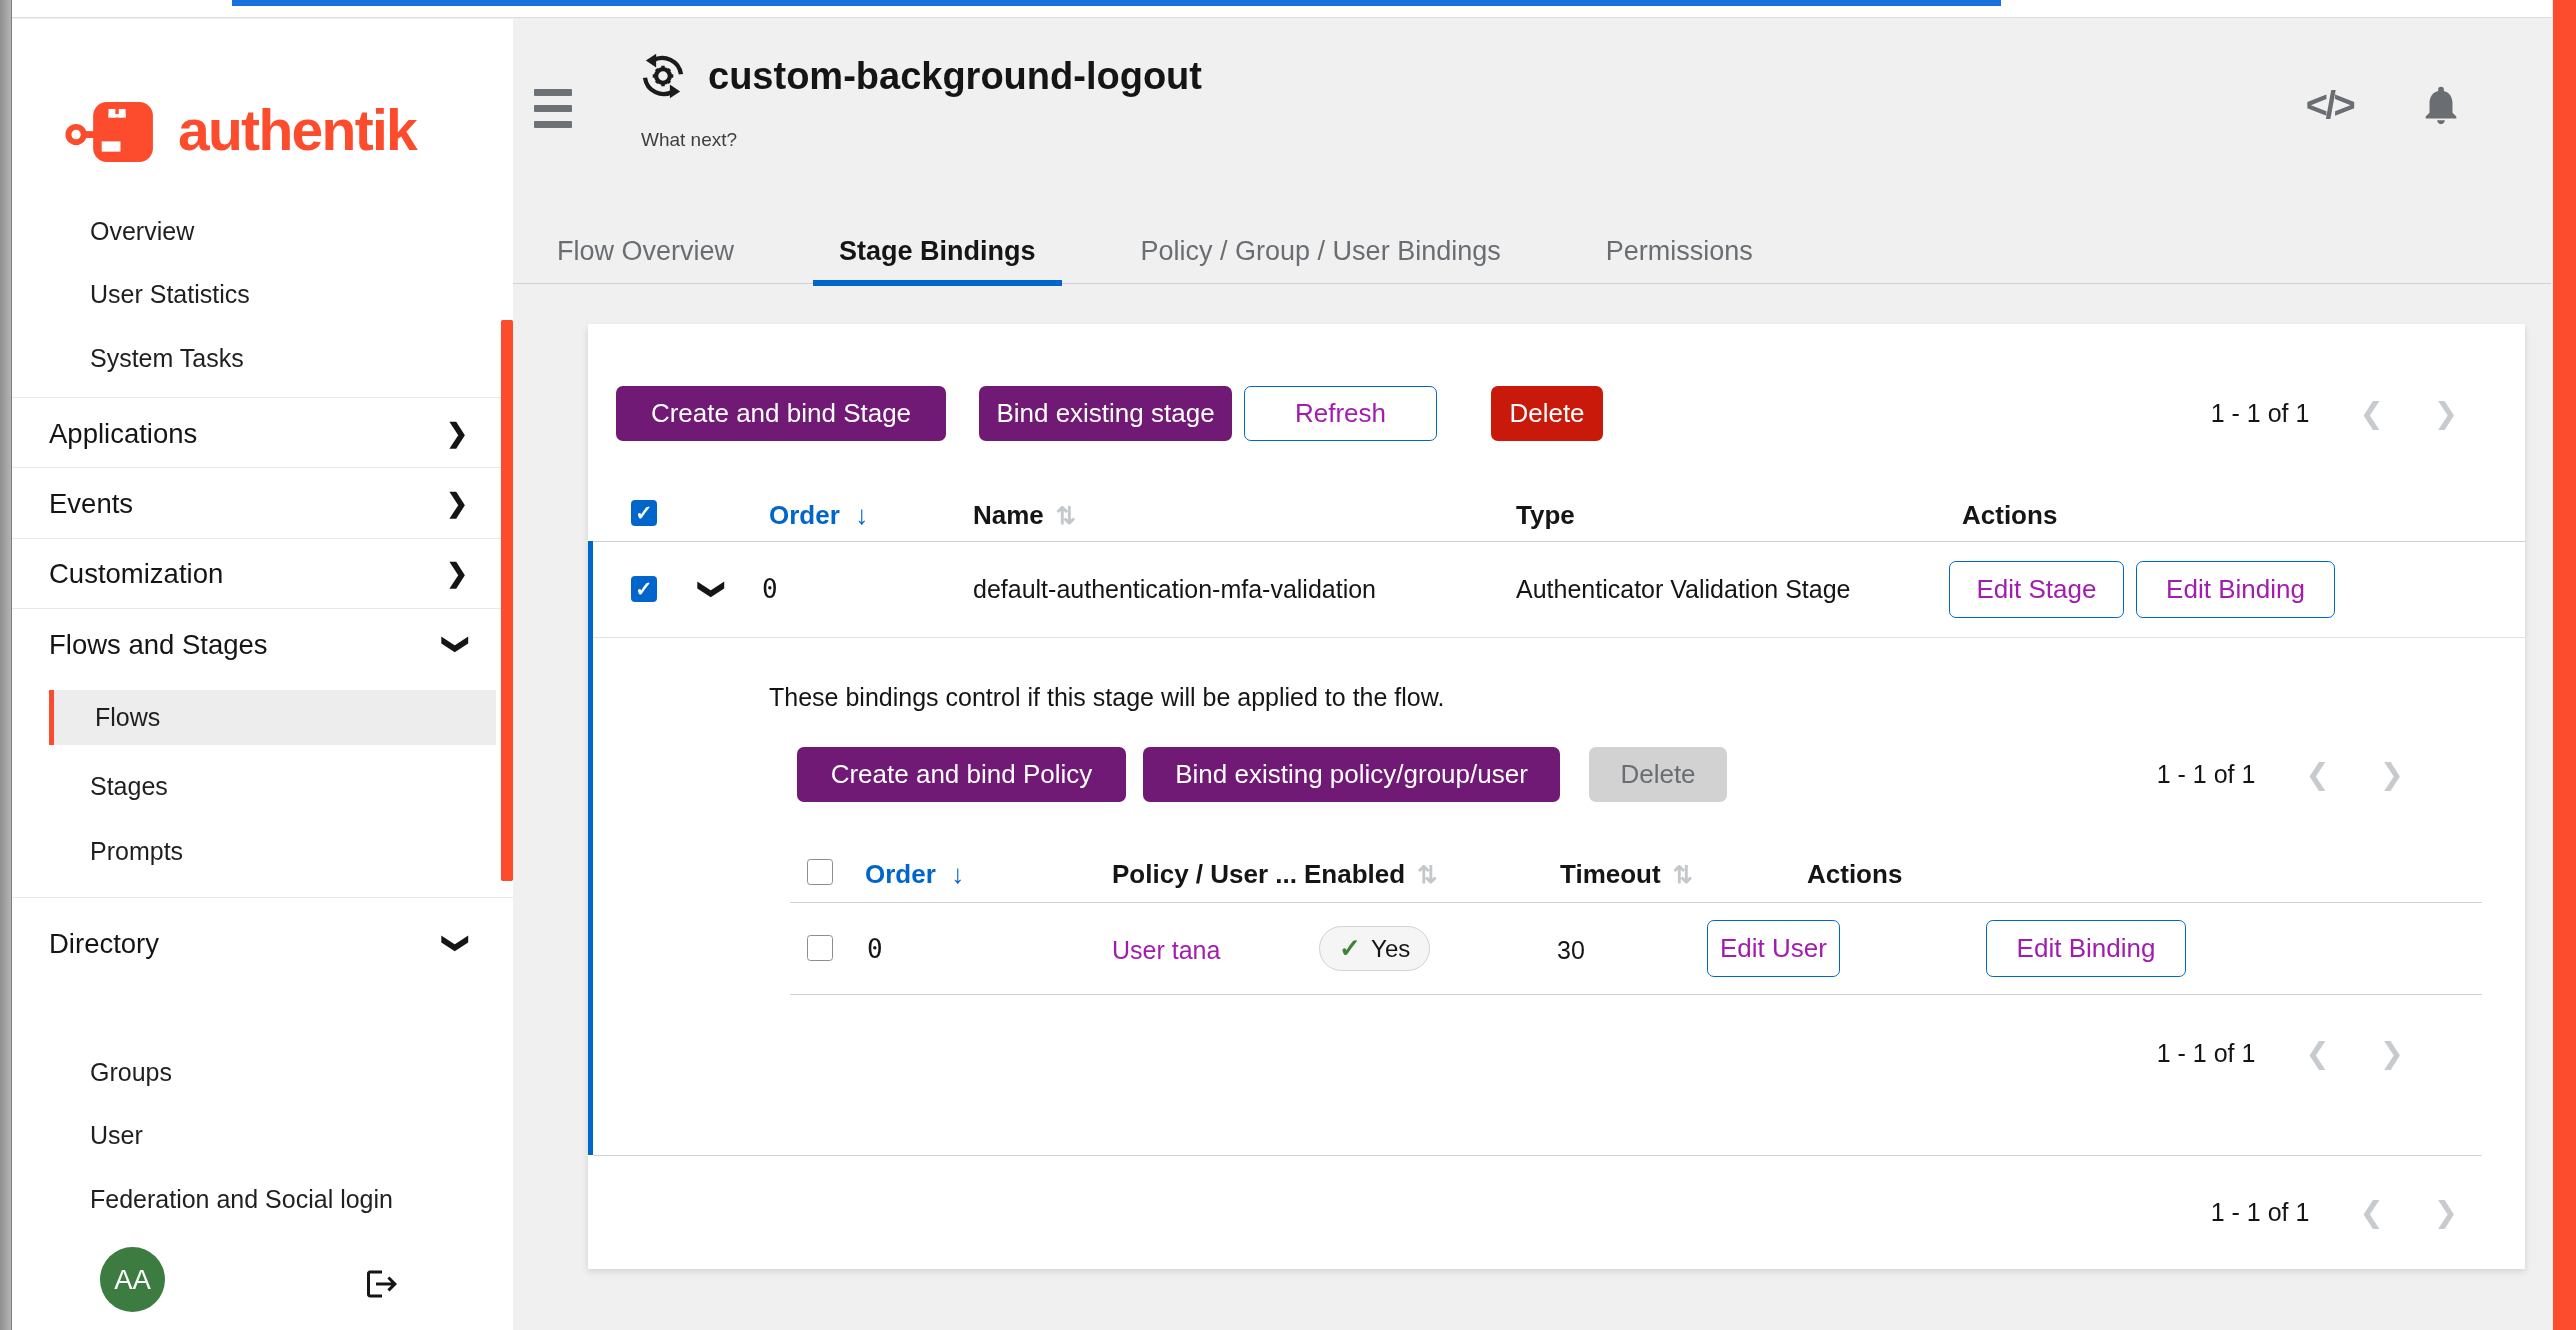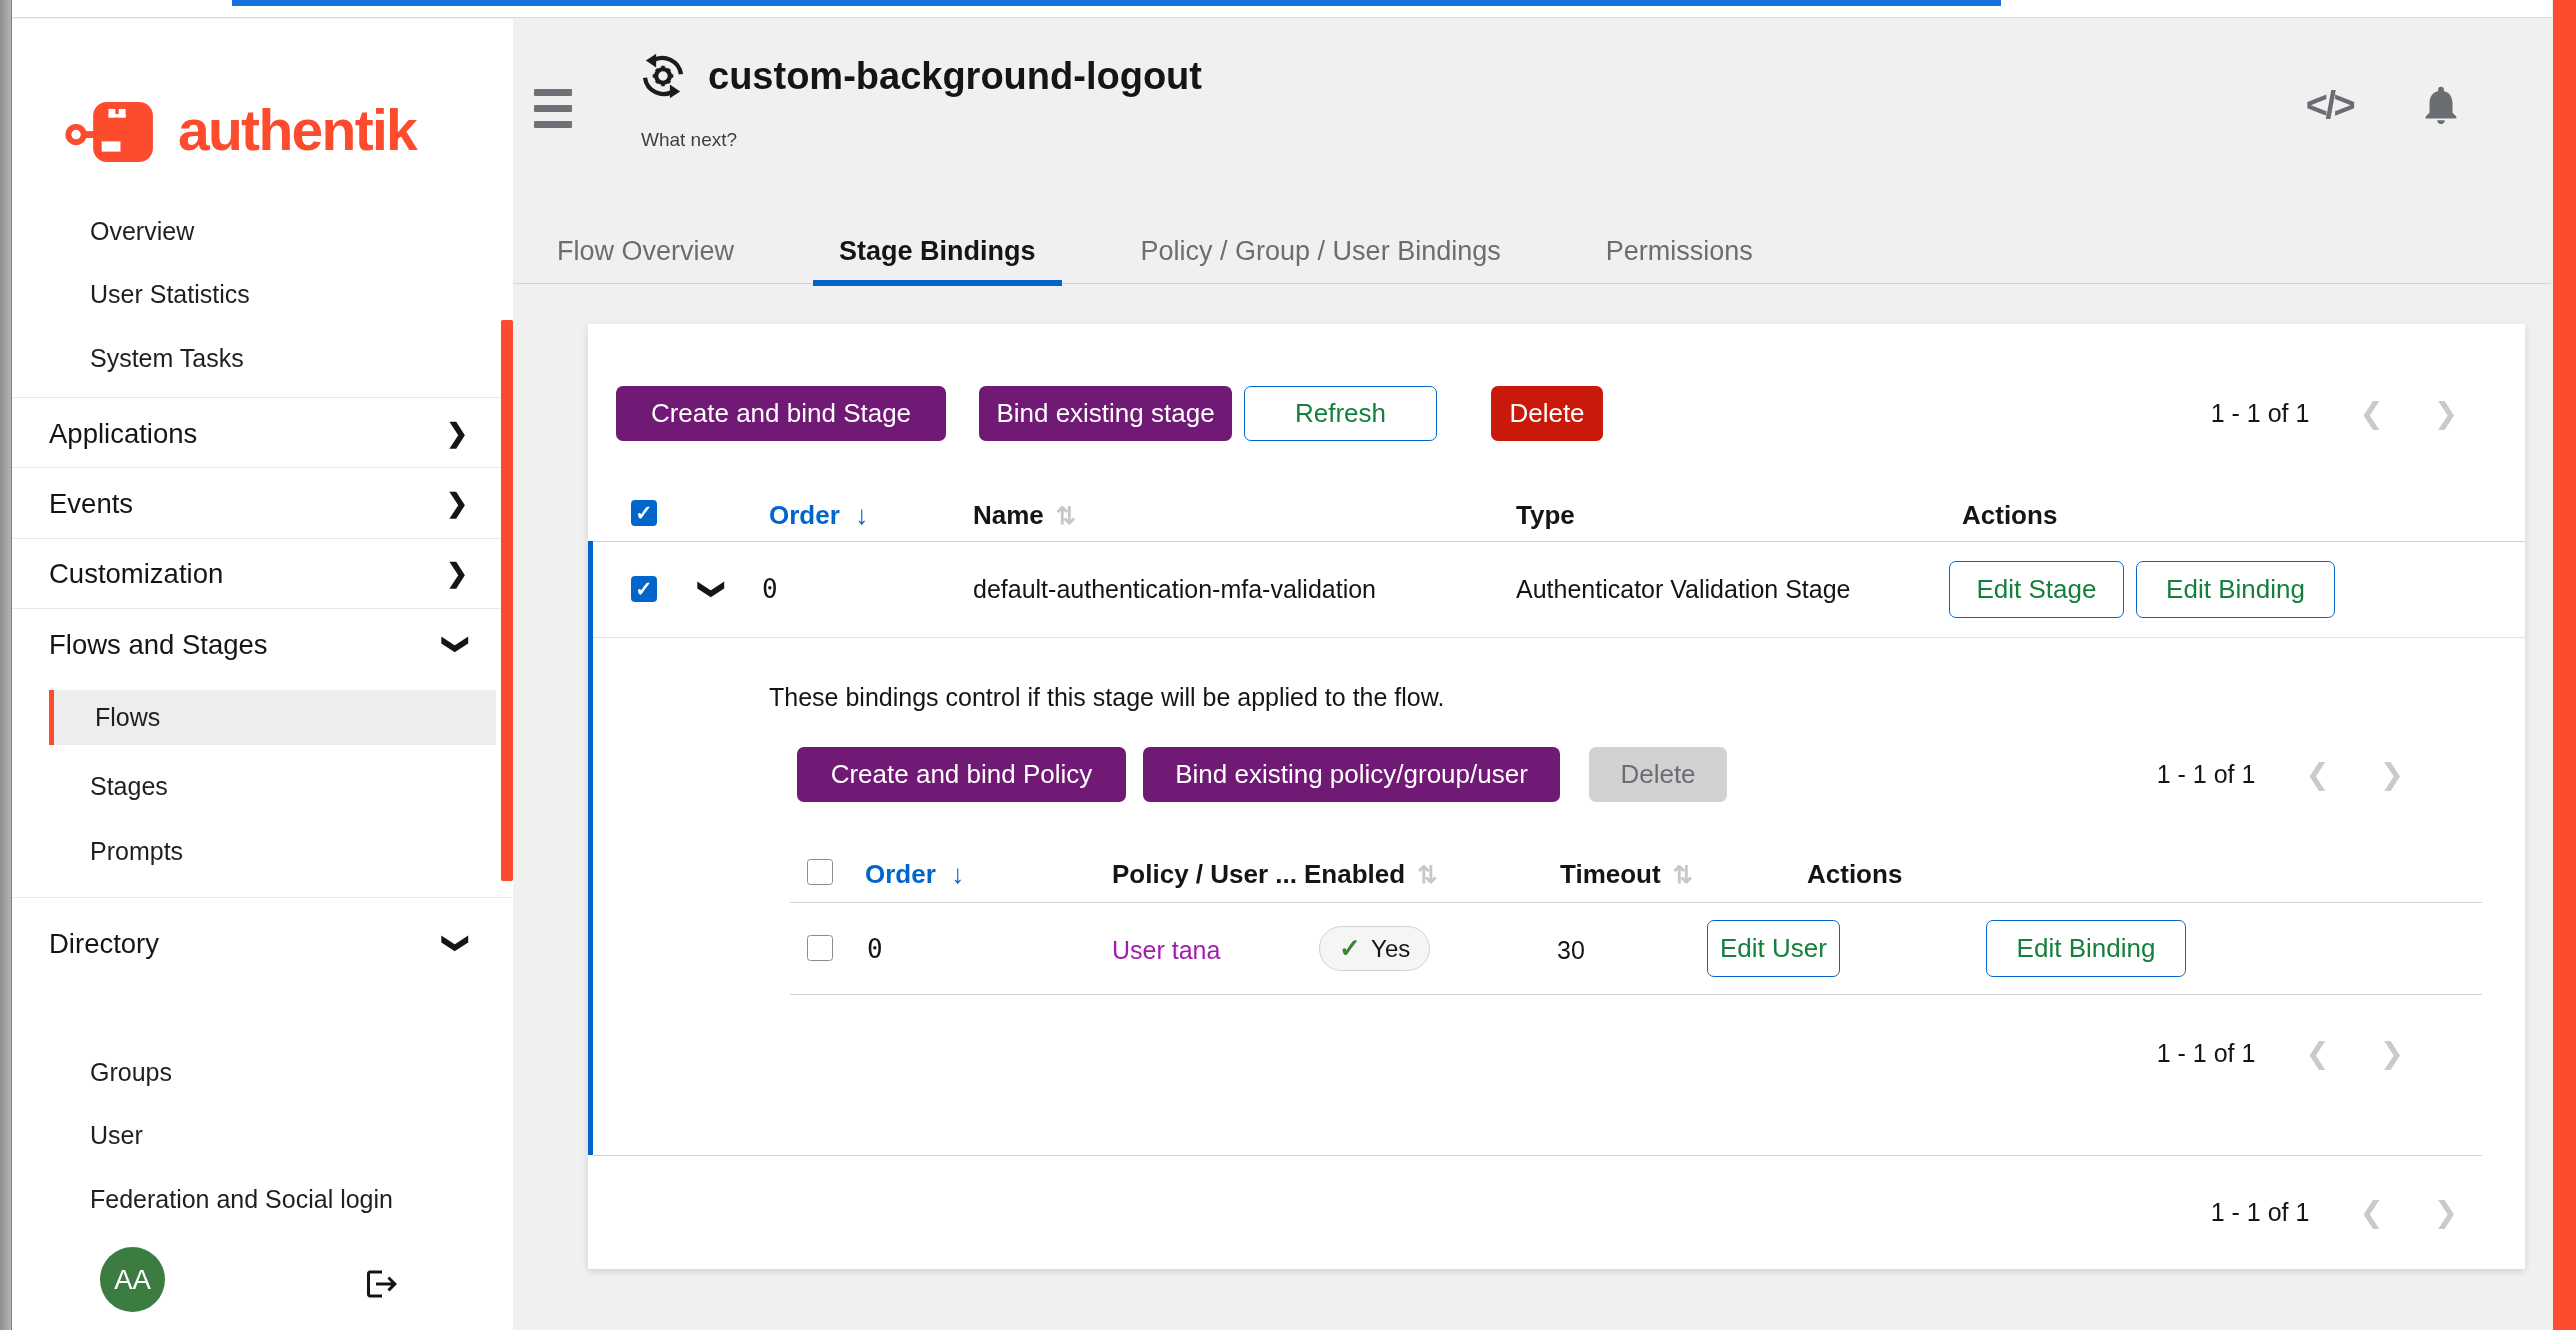--- a/index.html
+++ b/index.html
@@ -61,21 +61,21 @@
   .tab.active::after { content:""; position:absolute; left:0; right:0; bottom:-1.7px; height:6px; background:#0066cc;}
   .tabs-rule { position:absolute; left:513px; top:283px; width:2038px; height:0; border-top:1.7px solid #d2d2d2;}
 
   
   .card { position:absolute; left:588px; top:324px; width:1937px; height:945px; background:#fff;
     box-shadow:0 2.6px 6.9px rgba(0,0,0,.13); }
 
   .btn { position:absolute; height:55px; border-radius:6.9px; font-size:26px; font-family:inherit;
     display:flex; align-items:center; justify-content:center; cursor:pointer; border:none; white-space:nowrap;}
   .btn.primary { background:#701a75; color:#fff; }
-  .btn.secondary { background:#fff; color:#15803d; border:1.7px solid #0066cc; }
+  .btn.secondary { background:#fff; color:#a21caf; border:1.7px solid #0066cc; }
   .btn.danger { background:#c9190b; color:#fff; }
   .btn.disabled { background:#d2d2d2; color:#6a6e73; cursor:default; }
 
   .pager { position:absolute; display:flex; align-items:center; font-size:25px; color:#151515; }
   .pager .pchev { font-size:29px; color:#c8cbce; margin-left:50px; cursor:pointer; line-height:1; }
 
   .hairline { position:absolute; height:0; border-top:1.7px solid #d2d2d2; }
   .hairline.light { border-top-color:#e2e2e2; }
 
   .checkbox { position:absolute; width:26px; height:26px; border-radius:3.4px; cursor:pointer; background:#fff;

